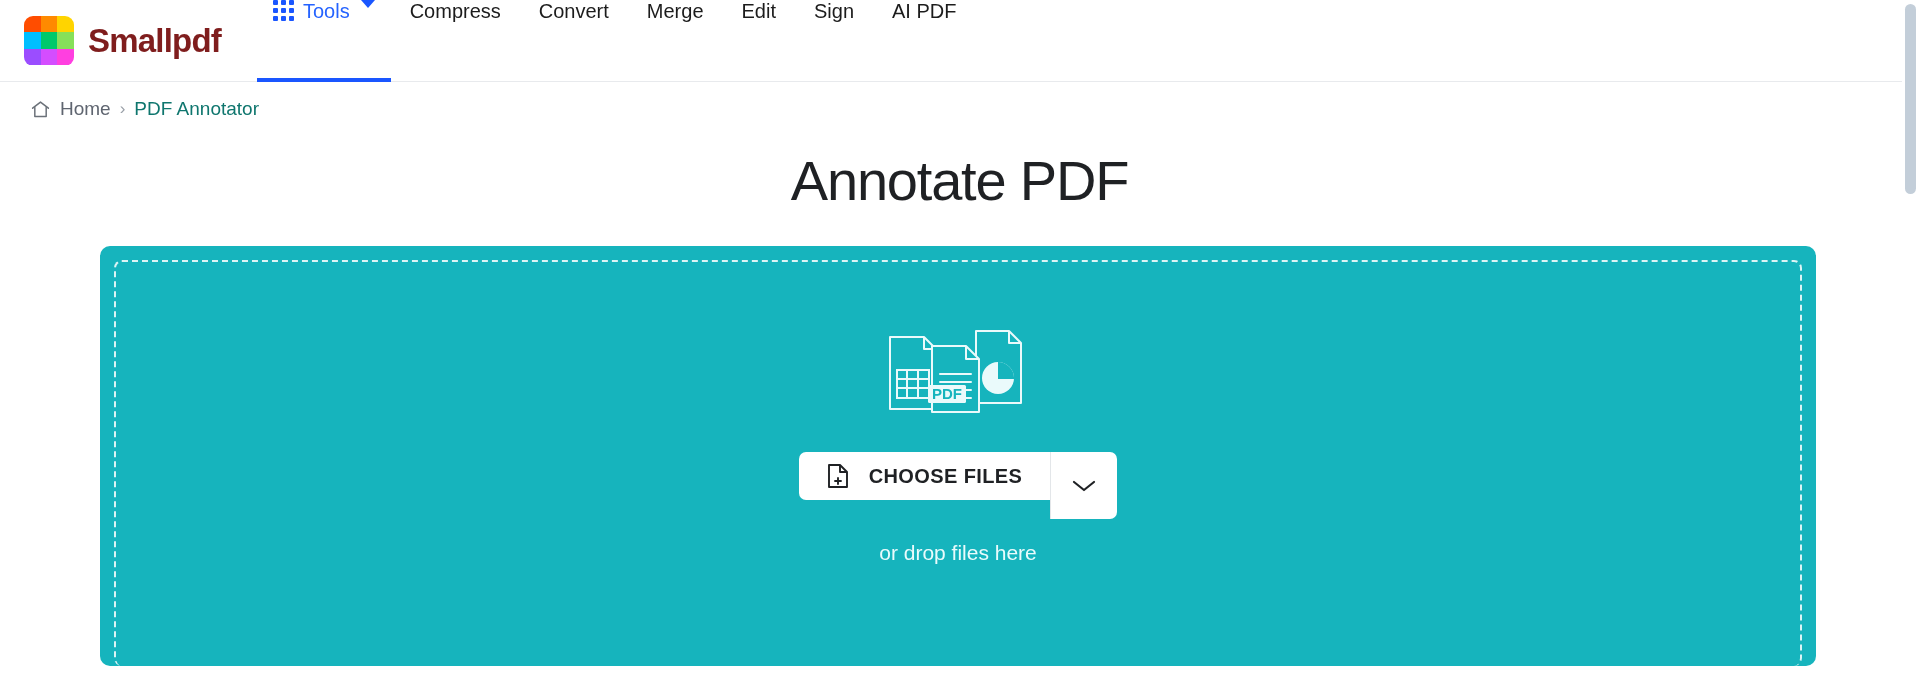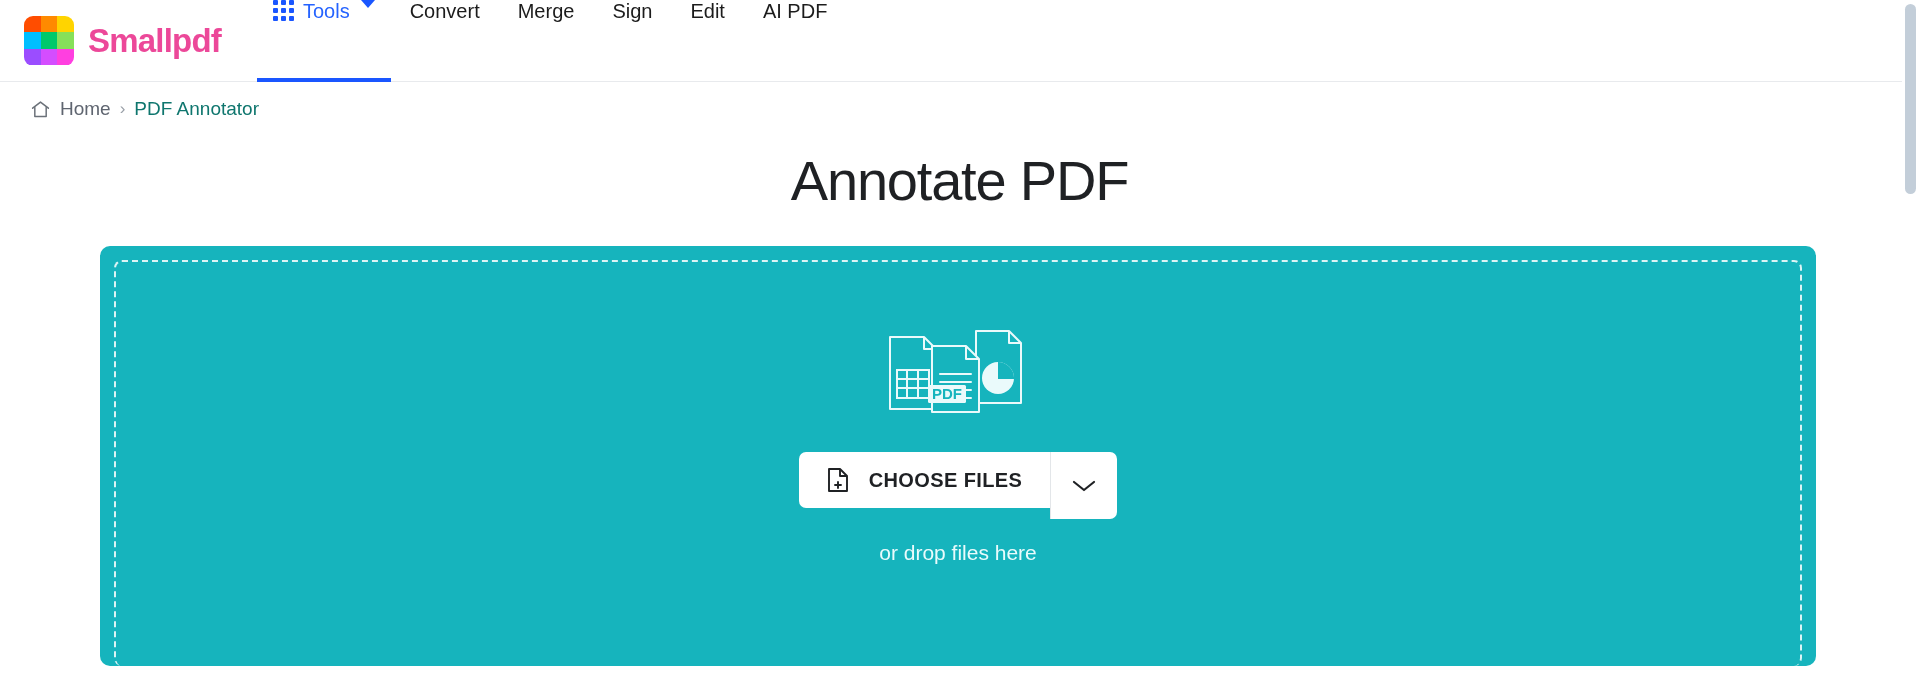--- a/index.html
+++ b/index.html
@@ -29,21 +29,21 @@
     display: grid;
     grid-template-columns: repeat(3, 1fr);
     grid-template-rows: repeat(3, 1fr);
     border-radius: 9px;
     overflow: hidden;
   }
   .logo-cell { width: 100%; height: 100%; }
   .brand-name {
     font-size: 33px;
     font-weight: 700;
-    color: #ec4899;
+    color: #7f1d1d;
     letter-spacing: -0.8px;
   }
 
   .nav-primary {
     display: flex;
     align-items: stretch;
     height: 82px;
     margin-left: 36px;
   }
   .nav-item {
@@ -166,21 +166,21 @@
     padding-top: 66px;
   }
 
   .doc-illustration { position: relative; width: 142px; height: 86px; }
   .drop-cta { margin-top: 38px; display: flex; }
   .btn-choose {
     background: #ffffff;
     border: none;
     border-radius: 7px 0 0 7px;
     padding: 0 28px;
-    height: 56px;
+    height: 48px;
     display: flex;
     align-items: center;
     gap: 16px;
     cursor: pointer;
     font-family: "Liberation Sans", sans-serif;
   }
   .btn-choose .label {
     font-size: 20px;
     font-weight: 700;
     color: #1f2124;
@@ -250,24 +250,25 @@
           <i></i>
           <i></i>
           <i></i>
           <i></i>
           <i></i>
           <i></i>
       </span>
       <span>Tools</span>
       <span class="caret"></span>
     </div>
+    <div class="nav-item">Compress</div>
     <div class="nav-item">Convert</div>
     <div class="nav-item">Merge</div>
+    <div class="nav-item">Edit</div>
     <div class="nav-item">Sign</div>
-    <div class="nav-item">Edit</div>
     <div class="nav-item">AI PDF</div>
   </nav>
 
 </div>
 
 <div class="breadcrumb">
   <span style="display:flex;align-items:center;">
     <svg width="21" height="21" viewBox="0 0 24 24" fill="none" stroke="#6b7179" stroke-width="1.7" stroke-linecap="round" stroke-linejoin="round">
       <path d="M3 10.5 12 3.5l9 7"></path>
       <path d="M5.5 9.6V20h13V9.6"></path>

